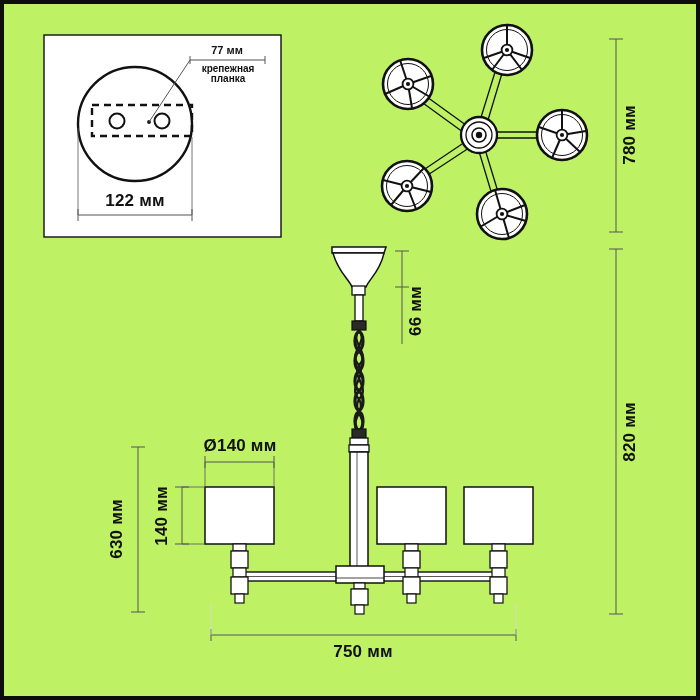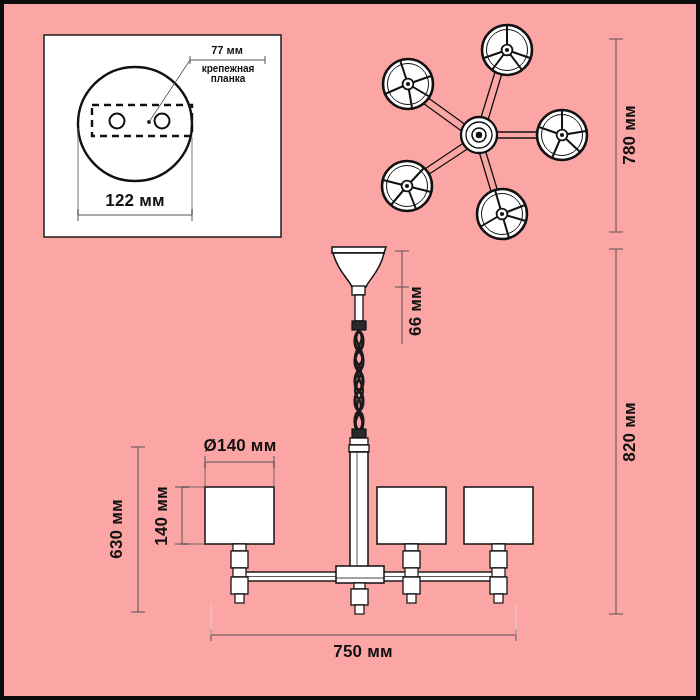--- a/index.html
+++ b/index.html
@@ -7,21 +7,21 @@
     padding: 0;
     background: #ffffff;
   }
   body {
     font-family: "Liberation Sans", sans-serif;
   }
   #page {
     position: relative;
     width: 700px;
     height: 700px;
-    background: #fca5a5;
+    background: #bef264;
     box-sizing: border-box;
     border: 4px solid #0d0d0d;
     overflow: hidden;
   }
   #canvas {
     position: absolute;
     left: 0;
     top: 0;
     width: 700px;
     height: 700px;

